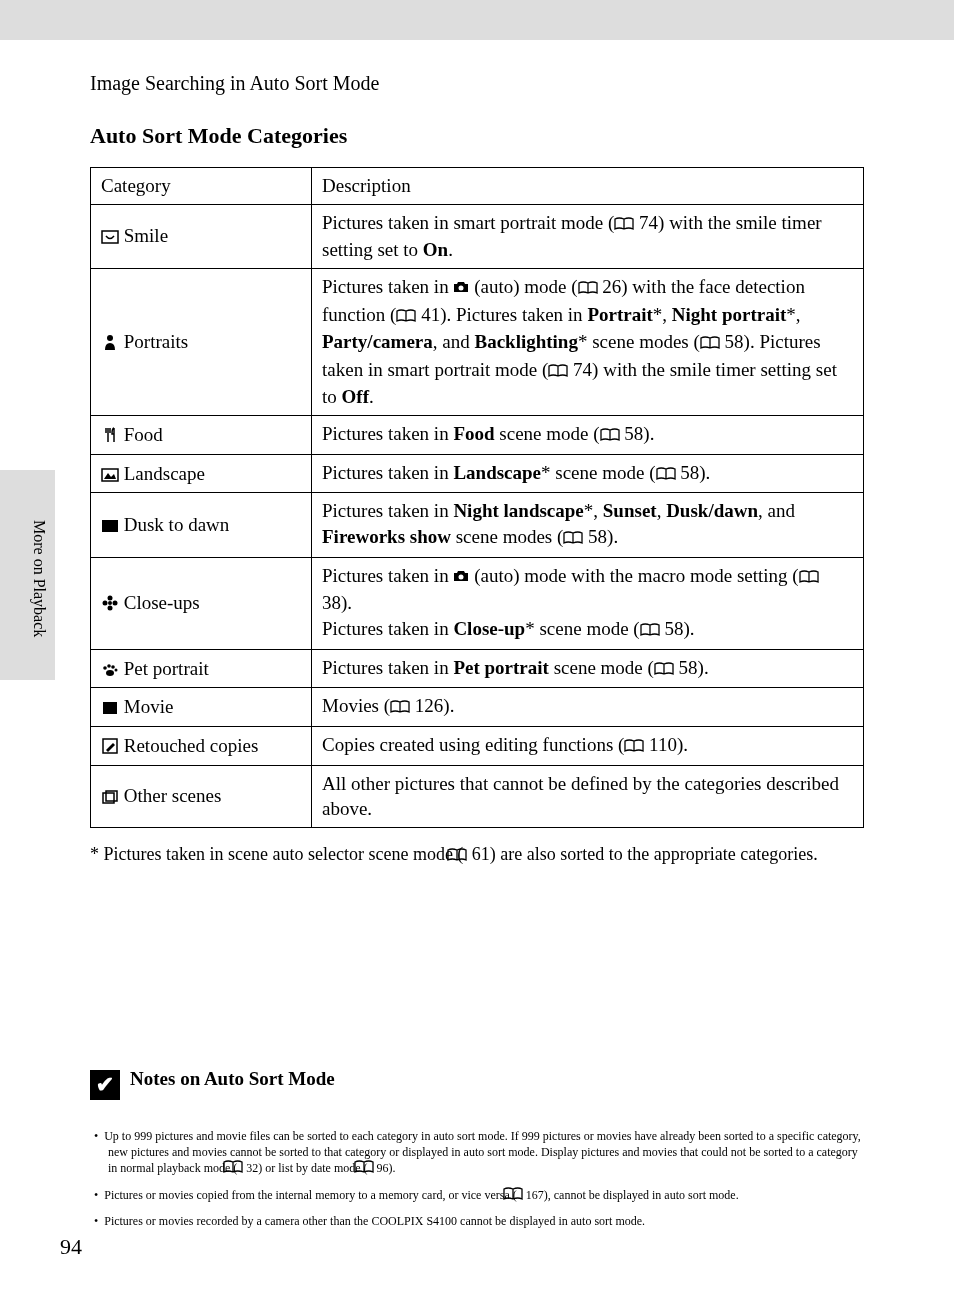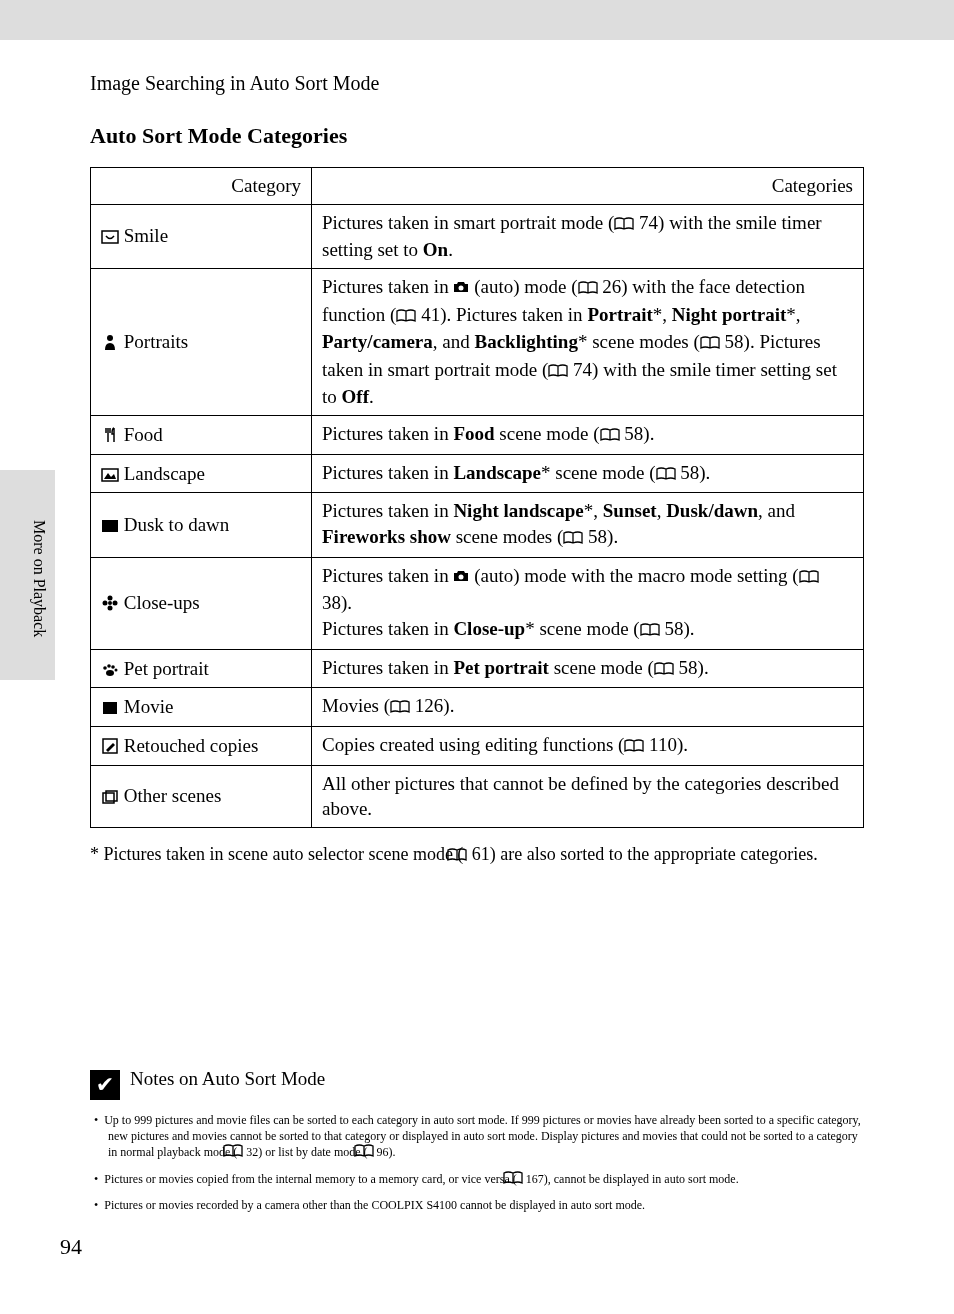--- a/index.html
+++ b/index.html
@@ -4,27 +4,27 @@
 <style>
 body{margin:0;background:#ddd;font-family:Georgia,'Times New Roman',serif;color:#000}
 .page{width:954px;height:1314px;background:#fff;margin:0;position:relative;box-sizing:border-box;padding:62px 90px 40px 90px}
 .gray-bar{position:absolute;top:0;left:0;right:0;height:40px;background:#ddd}
 .side-tab{position:absolute;left:0;top:470px;width:55px;height:210px;background:#ddd}
 .side-text{position:absolute;left:30px;top:520px;font-size:16px;writing-mode:vertical-rl;text-orientation:mixed}
 .section-label{font-size:20px;margin-top:10px;margin-bottom:28px}
 .main-title{font-size:22px;font-weight:bold;margin-bottom:18px}
 table{width:100%;border-collapse:collapse;font-size:19px;line-height:1.35}
 th,td{border:1px solid #000;padding:5px 10px;vertical-align:middle}
-th{font-weight:normal;text-align:right}
+th{font-weight:normal;text-align:left}
 td.cat{white-space:nowrap;width:200px}
 .icon{display:inline-block;width:18px;text-align:center}
 .icon svg{vertical-align:-2px}
 .footnote{font-size:18px;margin-top:14px;line-height:1.35;padding-left:16px;text-indent:-16px}
 .notes{margin-top:200px}
-.notes-head{font-size:19px;font-weight:normal;margin-bottom:12px}
+.notes-head{font-size:19px;font-weight:bold;margin-bottom:28px}
 .note-icon{display:inline-block;width:30px;height:30px;background:#000;color:#fff;text-align:center;line-height:30px;font-size:22px;vertical-align:-7px;margin-right:10px}
 .bullet{font-size:12px;line-height:1.35;padding-left:18px;text-indent:-14px;margin-bottom:8px}
 .page-num{position:absolute;left:60px;bottom:54px;font-size:22px;}
 .book-icon{display:inline-block;vertical-align:-2px}
 b{font-weight:bold}
 </style>
 </head>
 <body>
 
 <div class="page">
@@ -32,21 +32,21 @@
 <div class="side-tab"></div>
 <div class="side-text">More on Playback</div>
 
 <div class="section-label">Image Searching in Auto Sort Mode</div>
 <div class="main-title">Auto Sort Mode Categories</div>
 
 <table>
 <thead>
         <tr>
 <th>Category</th>
-<th>Categories</th>
+<th>Description</th>
 </tr>
       </thead>
 <tbody id="tbody">
         <tr>
           <td class="cat"><span class="icon"><svg width="18" height="14" viewBox="0 0 18 14">
                 <rect x="1" y="1" width="16" height="12" fill="none" stroke="#000" stroke-width="1.5"></rect>
                 <path d="M5 6 Q9 11 13 6" fill="none" stroke="#000" stroke-width="1.5"></path>
               </svg></span> Smile</td>
           <td>Pictures taken in smart portrait mode (<span class="book-icon"><svg width="20" height="14" viewBox="0 0 20 14">
                 <path d="M1 2 Q5 0 10 2 Q15 0 19 2 L19 12 Q15 10 10 12 Q5 10 1 12 Z M10 2 L10 12" fill="none" stroke="#000" stroke-width="1.3"></path>

